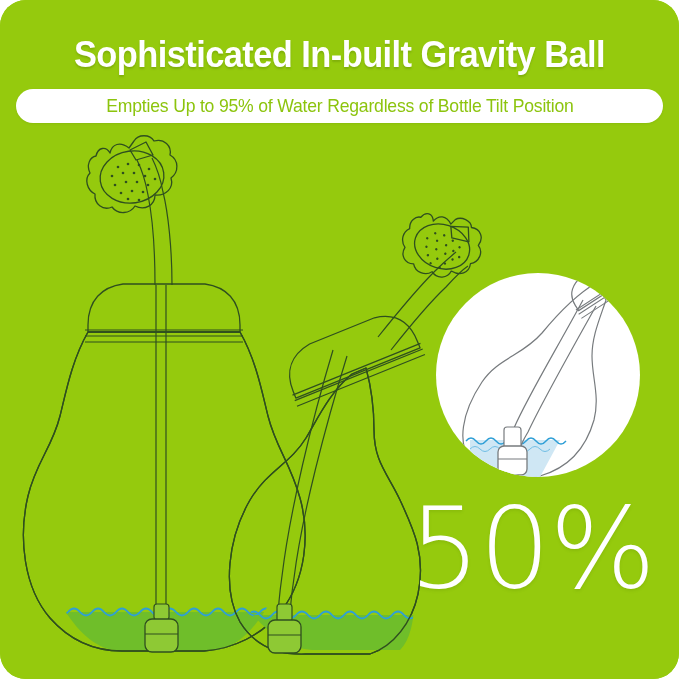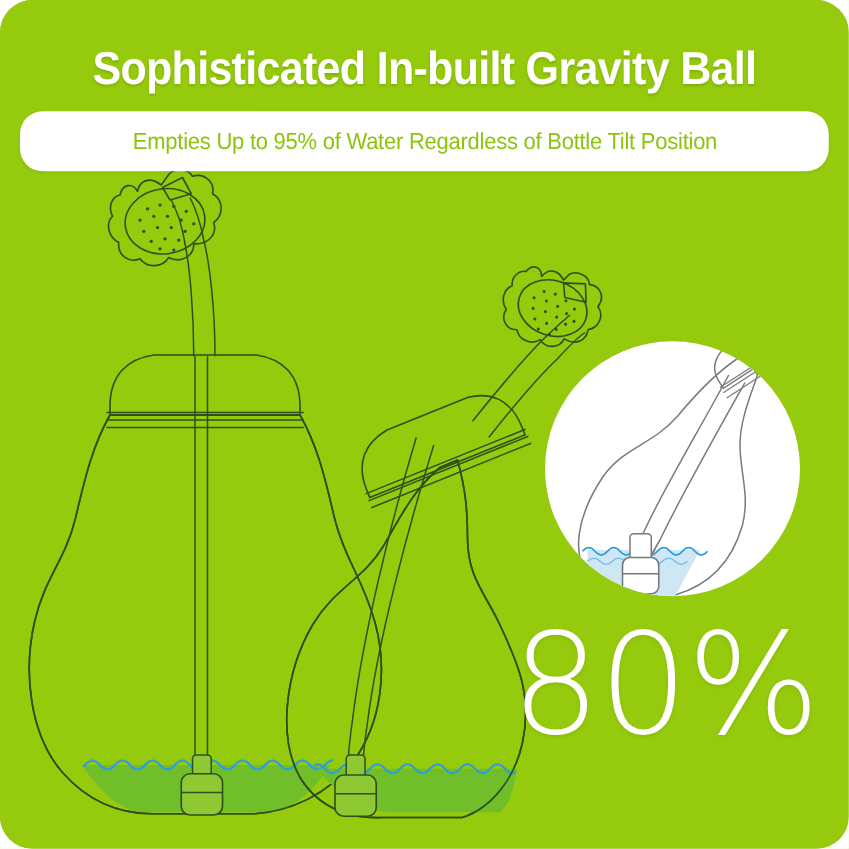--- a/index.html
+++ b/index.html
@@ -36,21 +36,21 @@
     font-family: "Liberation Sans Narrow", "Liberation Sans", sans-serif;
     transform: scaleX(0.93);
     text-shadow: 0 2px 2px rgba(90,130,5,0.35);
     white-space: nowrap;
   }
   .subtitle-pill {
     position: absolute;
     left: 16px;
     right: 16px;
     top: 89px;
-    height: 48px;
+    height: 34px;
     background: #ffffff;
     border-radius: 18px;
     display: flex;
     align-items: center;
     justify-content: center;
     box-shadow: 0 1px 2px rgba(80,120,5,0.15);
   }
   .subtitle-text {
     color: #8cc40d;
     font-size: 18.5px;
@@ -324,15 +324,15 @@
       </g>
     </g>
   </svg>
 
   <div class="title">Sophisticated In-built Gravity Ball</div>
 
   <div class="subtitle-pill">
     <span class="subtitle-text">Empties Up to 95% of Water Regardless of Bottle Tilt Position</span>
   </div>
 
-  <div class="pct">80%</div>
+  <div class="pct">50%</div>
 
 </div>
 
 </body></html>

